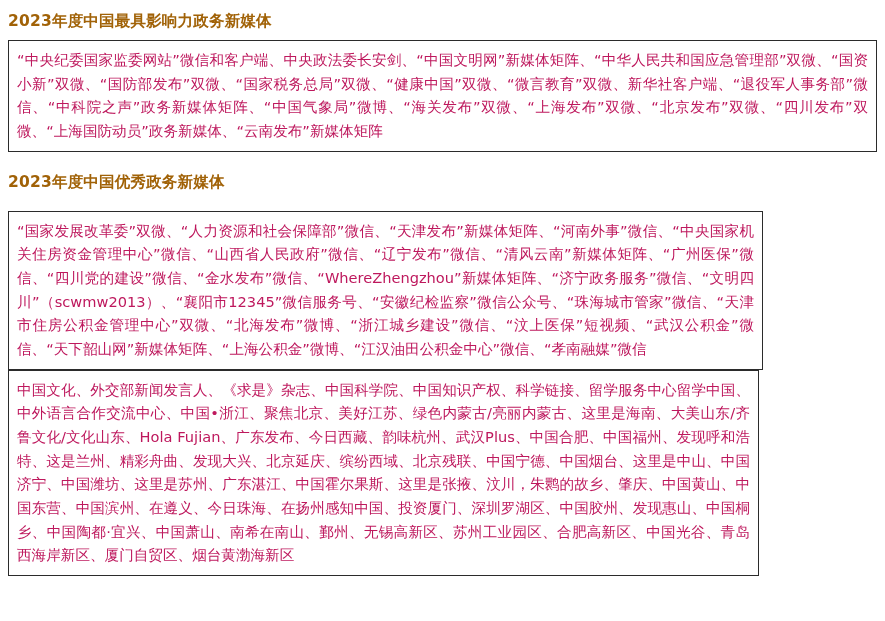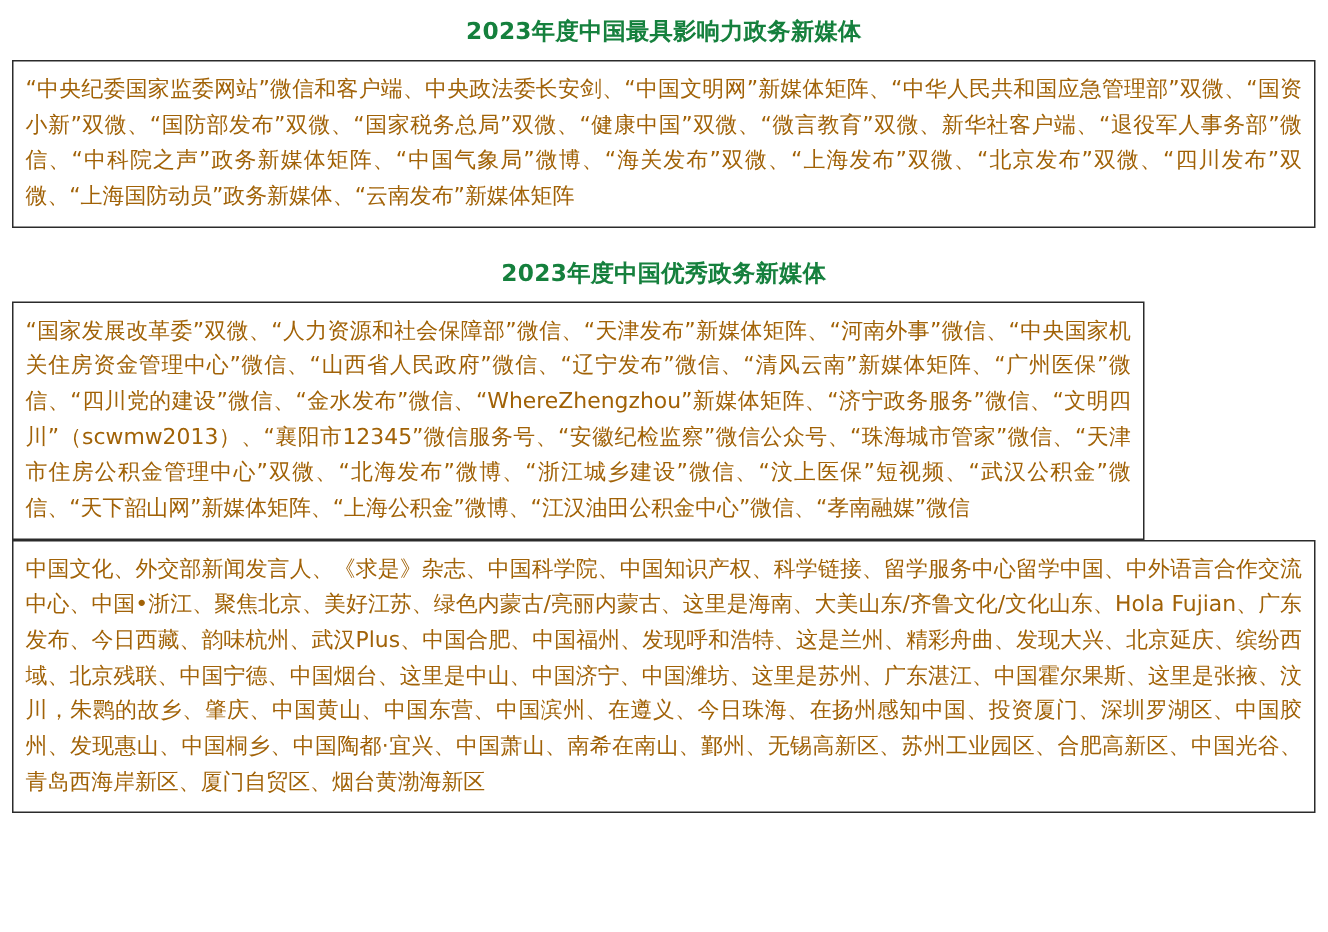--- a/index.html
+++ b/index.html
@@ -13,44 +13,44 @@
     font-family: "DejaVu Sans", "Liberation Sans", sans-serif;
     color: #000000;
     overflow: hidden;
   }
   .page {
     width: 885px;
     box-sizing: border-box;
     padding: 0 8px;
   }
   .section-title {
-    text-align: center;
-    color: #15803d;
+    text-align: left;
+    color: #a16207;
     font-weight: bold;
     font-size: 15.5px;
     line-height: 1.3;
     letter-spacing: 0.2px;
   }
   .t1 { margin: 11px 0 9px 0; }
-  .t2 { margin: 20px 0 9px 0; }
+  .t2 { margin: 20px 0 19px 0; }
   .t3 { margin: 20px 0 9px 0; }
   .box {
     border: 1px solid #2b2b2b;
     box-sizing: border-box;
     padding: 7px 8px 8px 8px;
     font-size: 14.6px;
     line-height: 1.62;
     text-align: justify;
     text-justify: inter-ideograph;
     word-break: break-all;
-    color: #a16207;
+    color: #be185d;
   }
   .box-a { width: 869px; }
   .box-b { width: 755px; }
-  .box-c { width: 869px; }
+  .box-c { width: 751px; }
 </style>
 </head>
 <body>
 
 <div class="page">
 
   <div class="section-title t1">2023年度中国最具影响力政务新媒体</div>
 
   <div class="box box-a">“中央纪委国家监委网站”微信和客户端、中央政法委长安剑、“中国文明网”新媒体矩阵、“中华人民共和国应急管理部”双微、“国资小新”双微、“国防部发布”双微、“国家税务总局”双微、“健康中国”双微、“微言教育”双微、新华社客户端、“退役军人事务部”微信、“中科院之声”政务新媒体矩阵、“中国气象局”微博、“海关发布”双微、“上海发布”双微、“北京发布”双微、“四川发布”双微、“上海国防动员”政务新媒体、“云南发布”新媒体矩阵</div>
 

